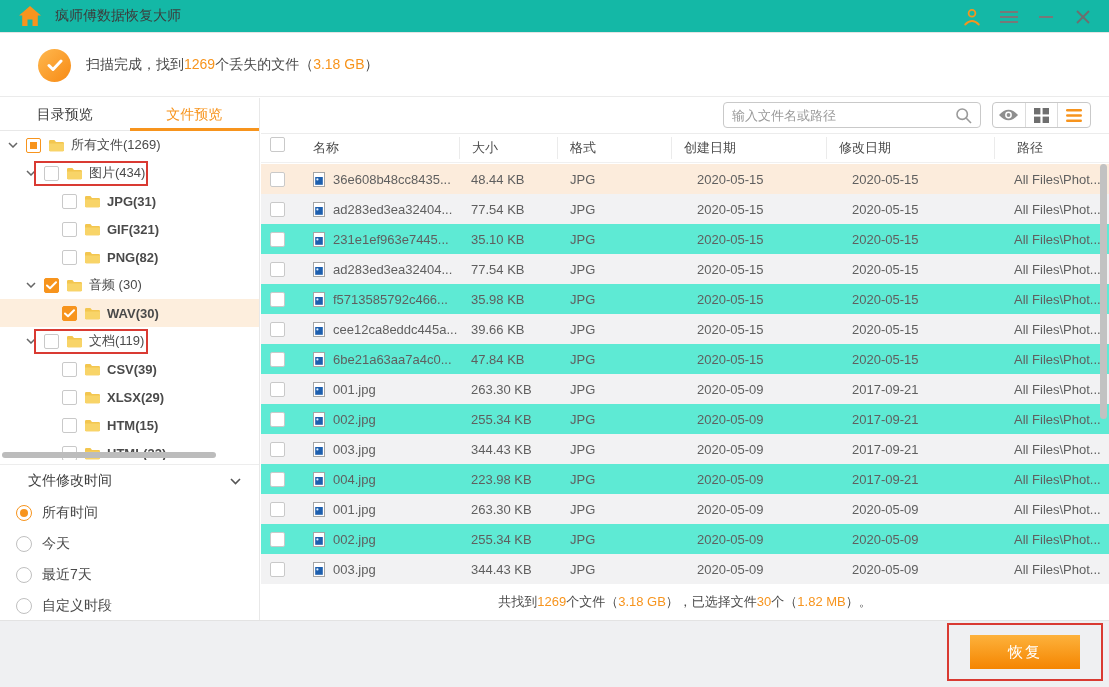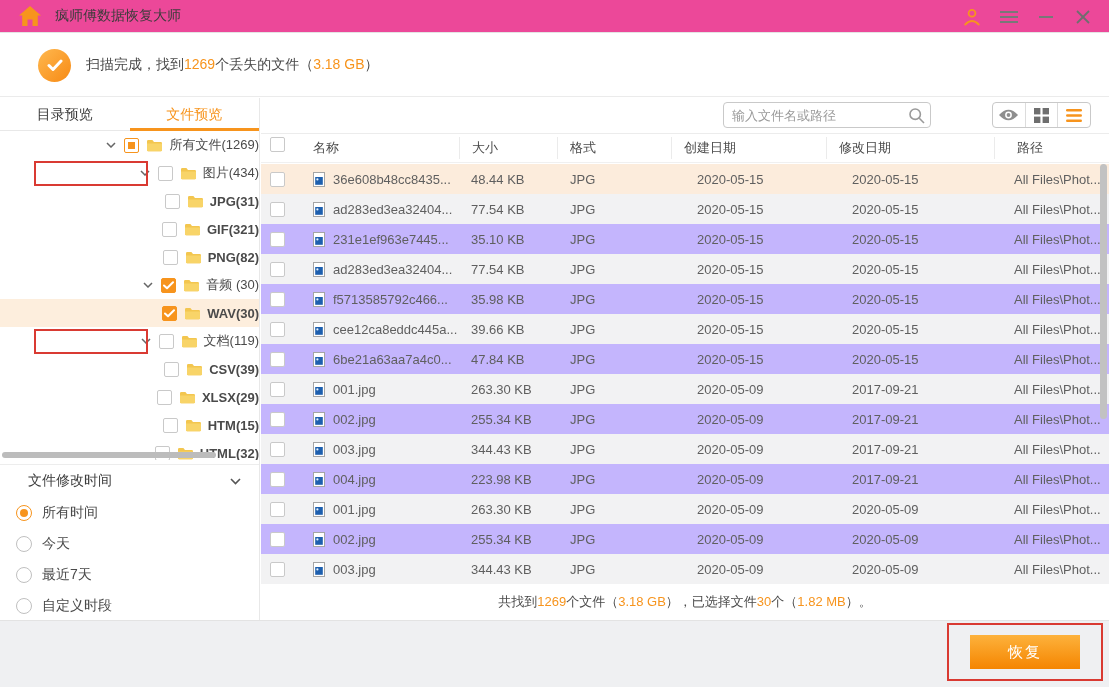--- a/index.html
+++ b/index.html
@@ -5,21 +5,21 @@
   * { box-sizing: border-box; margin: 0; padding: 0; }
   html,body { width:1109px; height:687px; }
   body {
     font-family: "Liberation Sans", "DejaVu Sans", sans-serif;
     position: relative; background:#fff; overflow:hidden; color:#4a4a4a;
   }
   .icon-wrap { display:inline-flex; align-items:center; justify-content:center; }
 
   
   .titlebar { position:absolute; top:0; left:0; right:0; height:33px;
-    background:#ec4899; border-bottom:1px solid #e4e4e4; display:flex; align-items:center; }
+    background:#14b8a6; border-bottom:1px solid #e4e4e4; display:flex; align-items:center; }
   .home-logo { margin-left:18px; }
   .app-title { margin-left:13px; font-size:14px; color:#3c3c3c; }
   .tb-right { position:absolute; right:16px; top:0; height:33px; display:flex; align-items:center; gap:17px; }
   .tb-btn { display:inline-flex; align-items:center; justify-content:center; width:20px; height:20px; cursor:pointer; }
 
   
   .banner { position:absolute; top:34px; left:0; right:0; height:63px; background:#fff;
     border-bottom:1px solid #ebebeb; display:flex; align-items:center; }
   .check-circle { width:33px; height:33px; border-radius:50%; margin-left:38px; flex:0 0 33px;
     background:linear-gradient(135deg,#ffb84f 0%,#f78a14 100%); display:flex; align-items:center; justify-content:center; }
@@ -28,21 +28,21 @@
 
   
   .sidebar { position:absolute; top:98px; left:0; width:260px; height:522px;
     background:#fff; border-right:1px solid #e8e8e8; }
   .tabs { height:33px; display:flex; border-bottom:1px solid #e8e8e8; }
   .tab { flex:1; text-align:center; line-height:32px; font-size:14px; color:#3c3c3c; position:relative; cursor:pointer; }
   .tab.active { color:#f7941d; }
   .tab.active::after { content:""; position:absolute; left:0; right:0; bottom:-1px; height:3px; background:#f7941d; }
 
   .tree { position:absolute; top:33px; left:0; right:0; height:329px; overflow:hidden; }
-  .tree-item { height:28px; display:flex; align-items:center; font-size:13px; color:#4a4a4a; position:relative; cursor:pointer;justify-content:flex-end; }
+  .tree-item { height:28px; display:flex; align-items:center; font-size:13px; color:#4a4a4a; position:relative; cursor:pointer; }
   .tree-item.lv0 { padding-left:8px; }
   .tree-item.lv1 { padding-left:26px; }
   .tree-item.lv2 { padding-left:44px;font-weight:bold; }
   .tree-item.hl { background:#fdeedd; }
   .chev { width:18px; flex:0 0 18px; display:inline-flex; align-items:center; }
   .cb { width:15px; height:15px; flex:0 0 15px; border:1px solid #c9c9c9; border-radius:2px; background:#fff;
     margin-right:7px; display:inline-flex; align-items:center; justify-content:center; position:relative; }
   .cb.on { background:#f7941d; border-color:#f7941d; }
   .cb.partial { border-color:#f7941d; }
   .cb.partial::after { content:""; position:absolute; left:3px; top:3px; right:3px; bottom:3px; background:#f7941d; }
@@ -56,42 +56,42 @@
   .time-header { height:32px; display:flex; align-items:center; justify-content:space-between;
     padding:0 18px 0 28px; font-size:14px; color:#3c3c3c; cursor:pointer; }
   .radio-row { height:31px; display:flex; align-items:center; padding-left:16px; font-size:14px; color:#4a4a4a; cursor:pointer; }
   .radio { width:16px; height:16px; flex:0 0 16px; border-radius:50%; border:1px solid #c0c0c0; background:#fff;
     margin-right:10px; position:relative; }
   .radio.sel { border-color:#f7941d; }
   .radio.sel::after { content:""; position:absolute; left:3px; top:3px; right:3px; bottom:3px; border-radius:50%; background:#f7941d; }
 
   
   .toolbar { position:absolute; top:98px; left:261px; right:0; height:35px; background:#fff; }
-  .search-box { position:absolute; left:462px; top:4px; width:208px; height:26px;
+  .search-box { position:absolute; left:462px; top:4px; width:258px; height:26px;
     border:1px solid #c9c9c9; border-radius:4px; display:flex; align-items:center; padding:0 8px; background:#fff; }
   .search-box input { flex:1; border:none; outline:none; font-size:13px; color:#444; background:transparent;
     font-family:"Liberation Sans","DejaVu Sans",sans-serif; }
   .search-box input::placeholder { color:#9a9a9a; }
   .view-group { position:absolute; left:731px; top:4px; width:99px; height:26px;
     border:1px solid #c9c9c9; border-radius:4px; display:flex; overflow:hidden; background:#fff; }
   .view-btn { flex:1; display:flex; align-items:center; justify-content:center; cursor:pointer; }
   .view-btn + .view-btn { border-left:1px solid #dcdcdc; }
 
   .table-header { position:absolute; top:133px; left:261px; right:0; height:30px; background:#fff;
     border-top:1px solid #ececec; border-bottom:1px solid #f0f0f0;
     display:grid; grid-template-columns:40px 158px 98px 114px 155px 168px 1fr; align-items:center;
     font-size:13px; color:#4a4a4a; }
   .th { padding-left:12px; height:22px; line-height:22px; cursor:pointer; }
   .th.sep { border-left:1px solid #ebebeb; }
   .th-check { display:flex; justify-content:center; padding-left:0; }
   .th-path { padding-left:22px; }
 
   .table-body { position:absolute; top:164px; left:261px; right:0; }
   .trow { height:30px; display:grid; grid-template-columns:40px 158px 98px 114px 155px 168px 1fr;
-    align-items:center; font-size:13px; color:#5f5f5f; background:#c4b5fd; cursor:pointer; }
+    align-items:center; font-size:13px; color:#5f5f5f; background:#5eead4; cursor:pointer; }
   .trow.alt { background:#f2f2f3; }
   .trow.hl { background:#fcecdc; }
   .td { white-space:nowrap; overflow:hidden; }
   .td-check { display:flex; justify-content:center; }
   .td-name { display:flex; align-items:center; padding-left:12px; gap:8px; }
   .td-size { padding-left:12px; }
   .td-format { padding-left:13px; }
   .td-date { padding-left:26px; }
   .td-path { padding-left:20px; }
 

